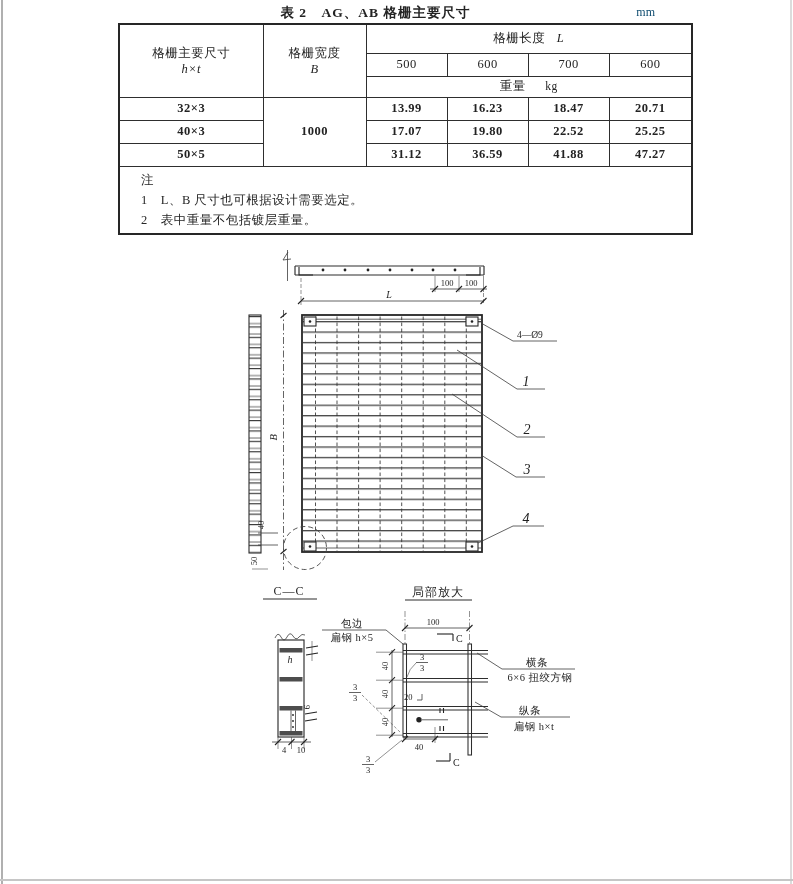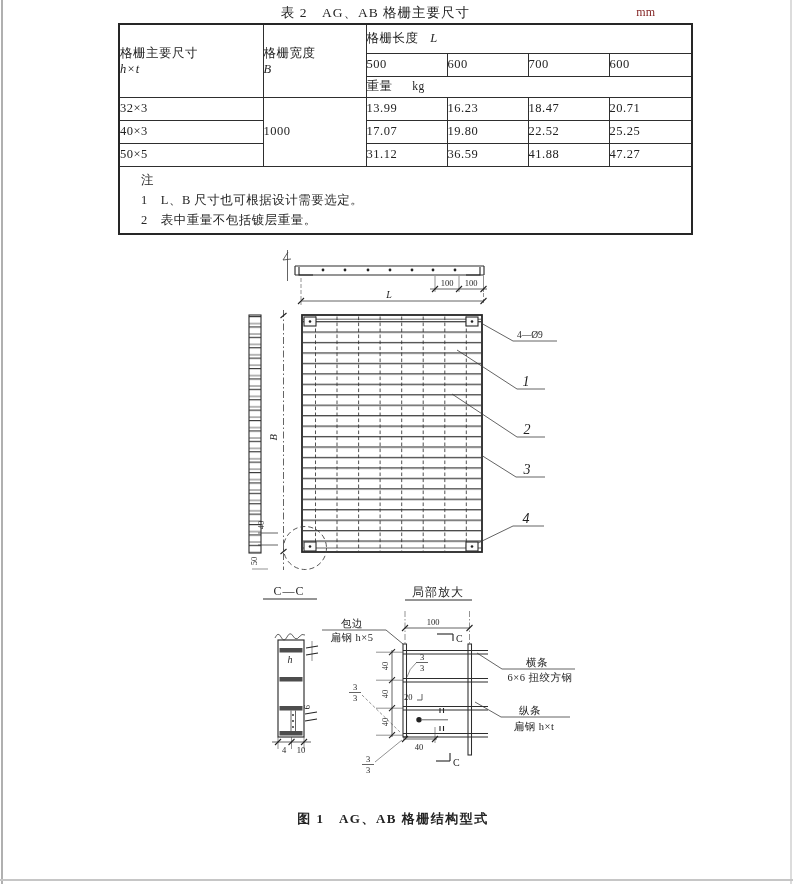--- a/index.html
+++ b/index.html
@@ -4,30 +4,30 @@
 <style>
   html,body{margin:0;padding:0;background:#fff;}
   .page{position:relative;width:793px;height:884px;background:#fff;overflow:hidden;
         font-family:"Liberation Serif",serif;color:#222;}
   .pb-left{position:absolute;left:1px;top:0;width:2px;height:884px;background:#b0b0b0;}
   .pb-right{position:absolute;left:790px;top:0;width:2px;height:884px;background:#dcdcdc;}
   .pb-bottom{position:absolute;left:0;top:879px;width:793px;height:2px;background:#c6c6c6;}
 
   .table-title-row{position:absolute;left:118px;top:4px;width:573px;height:18px;}
   .tbl-title{position:absolute;left:calc(50% - 29px);transform:translateX(-50%);
-             font-size:13.5px;font-weight:normal;letter-spacing:1px;white-space:nowrap;color:#242424;}
-  .tbl-unit{position:absolute;right:36px;top:1px;font-size:12px;color:#7f1d1d;}
+             font-size:13.5px;font-weight:bold;letter-spacing:1px;white-space:nowrap;color:#242424;}
+  .tbl-unit{position:absolute;right:36px;top:1px;font-size:12px;color:#0c4a6e;}
 
   table.spec{position:absolute;left:118px;top:23px;border-collapse:collapse;
              table-layout:fixed;width:573px;}
-  table.spec td{border:1.5px solid #2e2e2e;vertical-align:middle;
+  table.spec td{border:1.5px solid #2e2e2e;text-align:center;vertical-align:middle;
                 font-size:12.5px;color:#232323;padding:0;letter-spacing:0.5px;}
   table.spec{border:2px solid #262626;}
   tr.r1{height:29px;} tr.r2{height:23px;margin-left:28px;} tr.r3{height:21px;}
-  tr.rd{height:23px;} tr.rn{height:65px;}
+  tr.rd{height:23px;font-weight:bold;} tr.rn{height:65px;}
   .it{font-style:italic;font-family:"Liberation Serif",serif;}
   td.notes-cell{text-align:left !important;padding:3px 8px 3px 21px !important;}
   .note-line{font-size:12.5px;line-height:20px;letter-spacing:0.5px;color:#262626;}
 
   svg.figure{position:absolute;left:0;top:0;width:793px;height:884px;}
   svg.figure text{fill:#1f1f1f;font-family:"Liberation Serif",serif;}
   .ln{stroke:#2d2d2d;stroke-width:1.15;fill:none;}
   .ln2{stroke:#2d2d2d;stroke-width:1.05;fill:none;}
   .thick{stroke:#262626;stroke-width:1.8;fill:none;}
   .dim{stroke:#3c3c3c;stroke-width:0.8;fill:none;}
@@ -372,15 +372,14 @@
         <text class="t105" x="540" y="681" text-anchor="middle">6×6 扭绞方钢</text>
       </g>
       <g>
         <polyline class="dim" points="475,702 501,717 570,717"></polyline>
         <text class="t105" x="530" y="714" text-anchor="middle">纵条</text>
         <text class="t105" x="534" y="730" text-anchor="middle">扁钢 h×t</text>
       </g>
     </g>
   </svg>
 
-  <div class="caption2">图 1　AG、AB 格栅结构型式</div>
 
 </div>
 
 </body></html>

